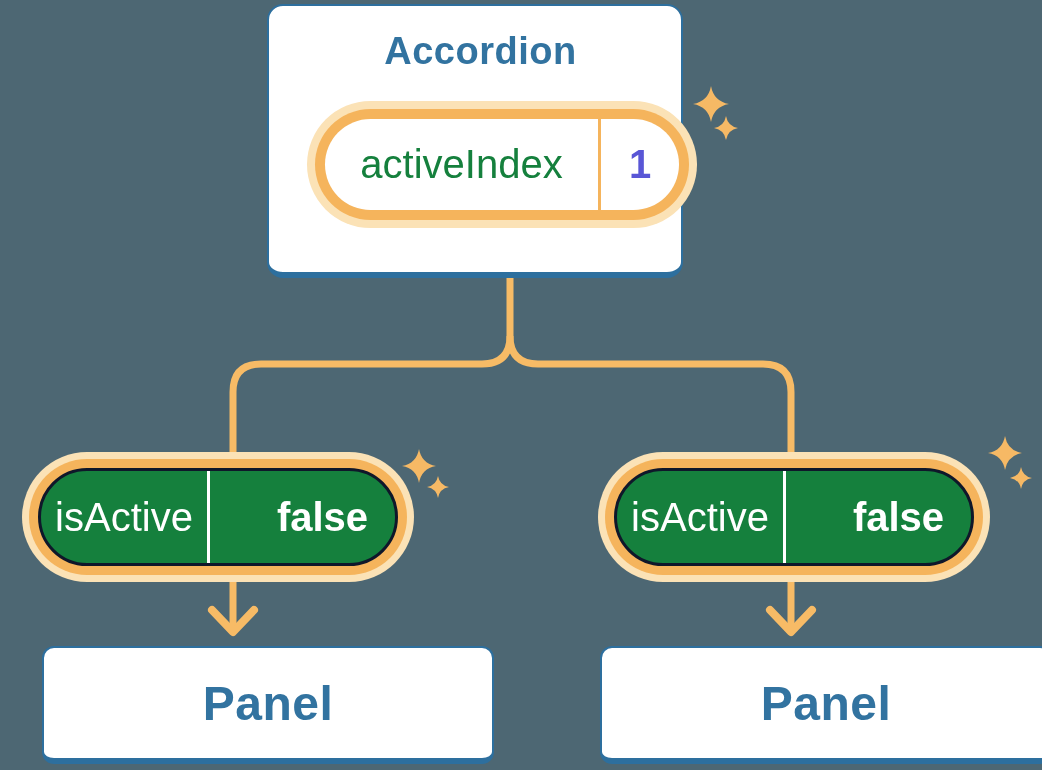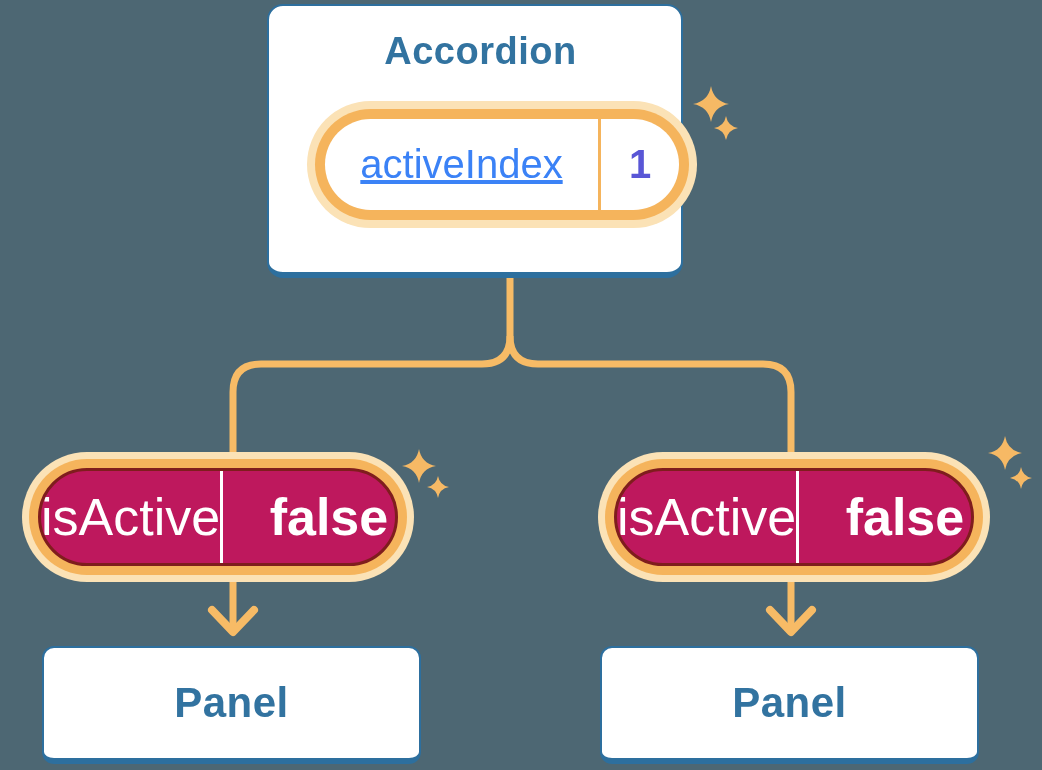--- a/index.html
+++ b/index.html
@@ -27,47 +27,47 @@
   .state-pill{
     position:absolute;left:38px;top:95px;width:390px;height:127px;
     box-sizing:border-box;border-radius:999px;background:#FBE2B6;padding:8px;
   }
   .state-mid{box-sizing:border-box;height:100%;border-radius:999px;background:#F5B45C;padding:10px;}
   .state-core{
     box-sizing:border-box;height:100%;border-radius:999px;background:#ffffff;
     display:flex;align-items:stretch;overflow:hidden;
   }
   .state-name{flex:1;display:flex;align-items:center;justify-content:center;
-    font-size:40px;color:#3b82f6;text-decoration:underline;}
+    font-size:40px;color:#15803d;}
   .state-div{width:3px;background:#F5B45C;}
   .state-value{width:78px;display:flex;align-items:center;justify-content:center;
     font-size:40px;font-weight:700;color:#5956D6;}
 
   
   .prop-pill{
     position:absolute;width:392px;height:130px;box-sizing:border-box;
     border-radius:999px;background:#FBE2B6;padding:7px;
   }
   .prop-pill.left{left:22px;top:452px;}
   .prop-pill.right{left:598px;top:452px;}
   .prop-mid{box-sizing:border-box;height:100%;border-radius:999px;background:#F5B45C;padding:9px;}
   .prop-core{
-    box-sizing:border-box;height:100%;border-radius:999px;background:#be185d;
-    border:3px solid #7f1d1d;display:flex;align-items:stretch;overflow:hidden;
-    color:#ffffff;font-size:52px;
+    box-sizing:border-box;height:100%;border-radius:999px;background:#15803d;
+    border:3px solid #0f172a;display:flex;align-items:stretch;overflow:hidden;
+    color:#ffffff;font-size:40px;
   }
   .prop-name{flex:1;display:flex;align-items:center;justify-content:center;}
   .prop-div{width:3px;background:#ffffff;}
   .prop-value{width:145px;display:flex;align-items:center;justify-content:center;font-weight:700;padding-left:40px;}
 
   .panel{
-    position:absolute;top:646px;width:379px;height:118px;box-sizing:border-box;
+    position:absolute;top:646px;width:452px;height:118px;box-sizing:border-box;
     background:#ffffff;border:2px solid #2D6F9E;border-bottom-width:6px;border-radius:12px;
     display:flex;align-items:center;justify-content:center;
-    font-size:42px;font-weight:700;color:#3273A0;letter-spacing:.5px;
+    font-size:48px;font-weight:700;color:#3273A0;letter-spacing:.5px;
   }
   .panel.left{left:42px;}
   .panel.right{left:600px;}
 </style>
 </head>
 <body>
 
 <div class="canvas">
 
   <svg class="connectors" width="1042" height="770" viewBox="0 0 1042 770">

